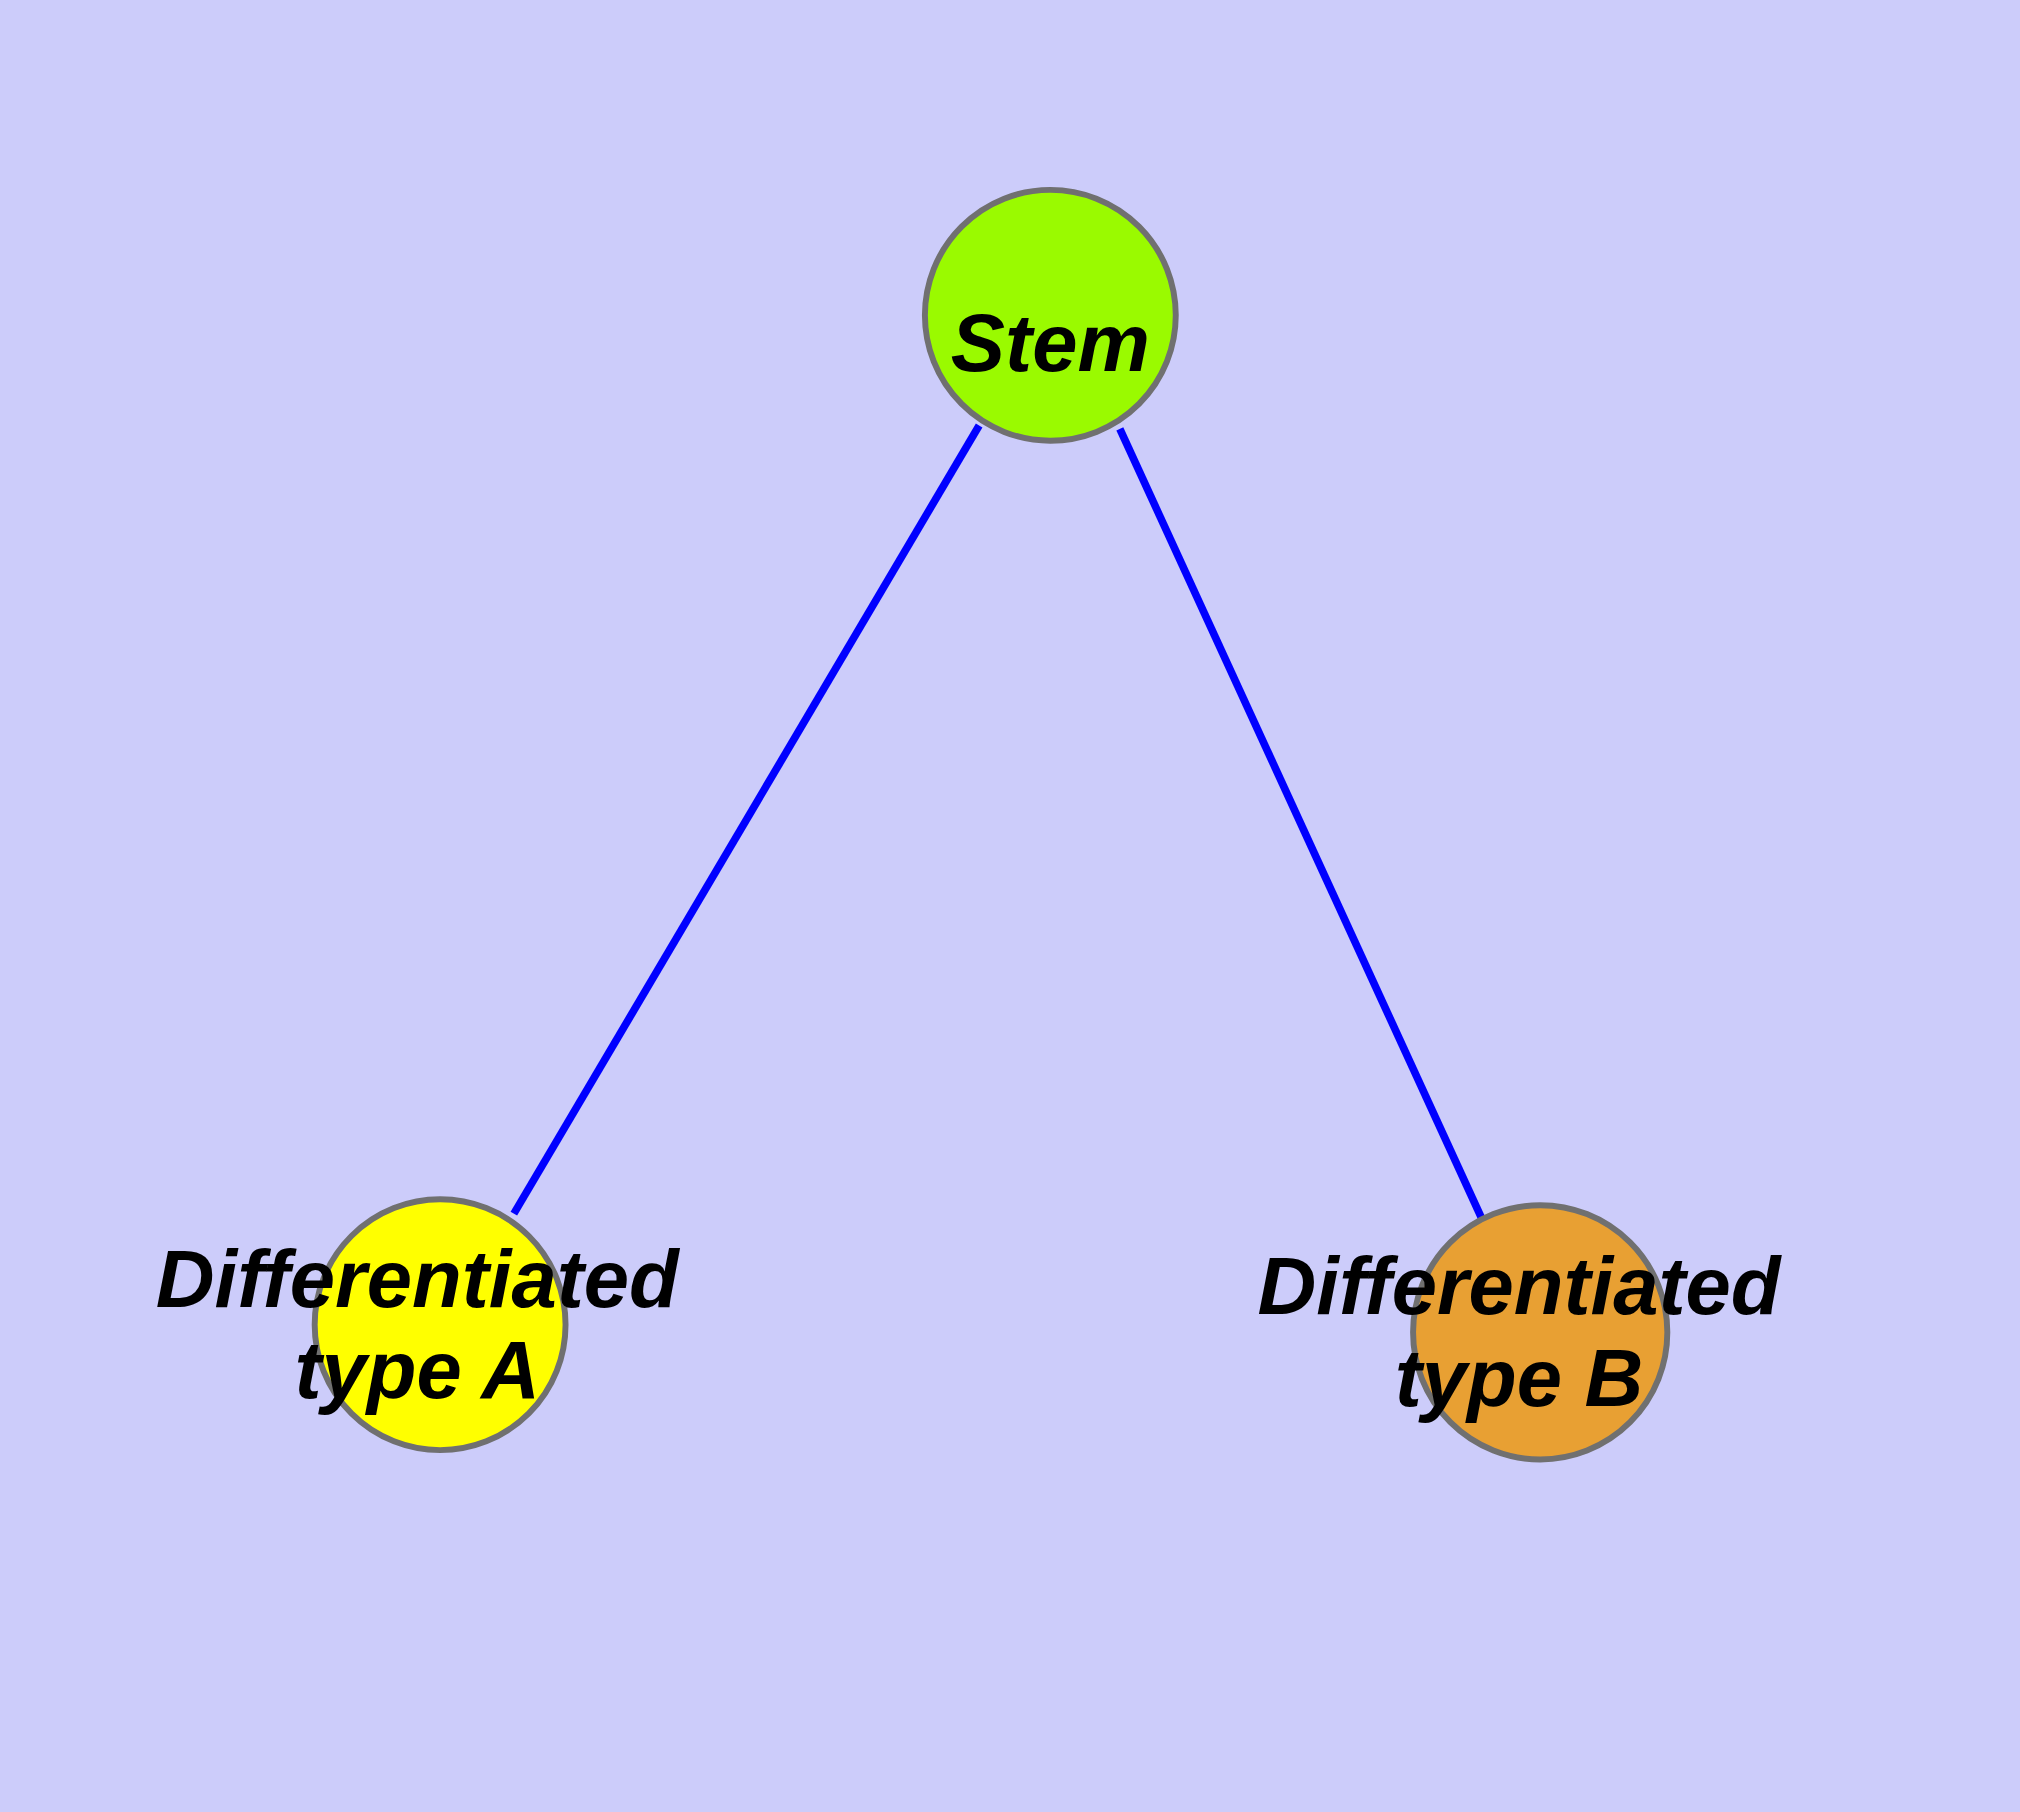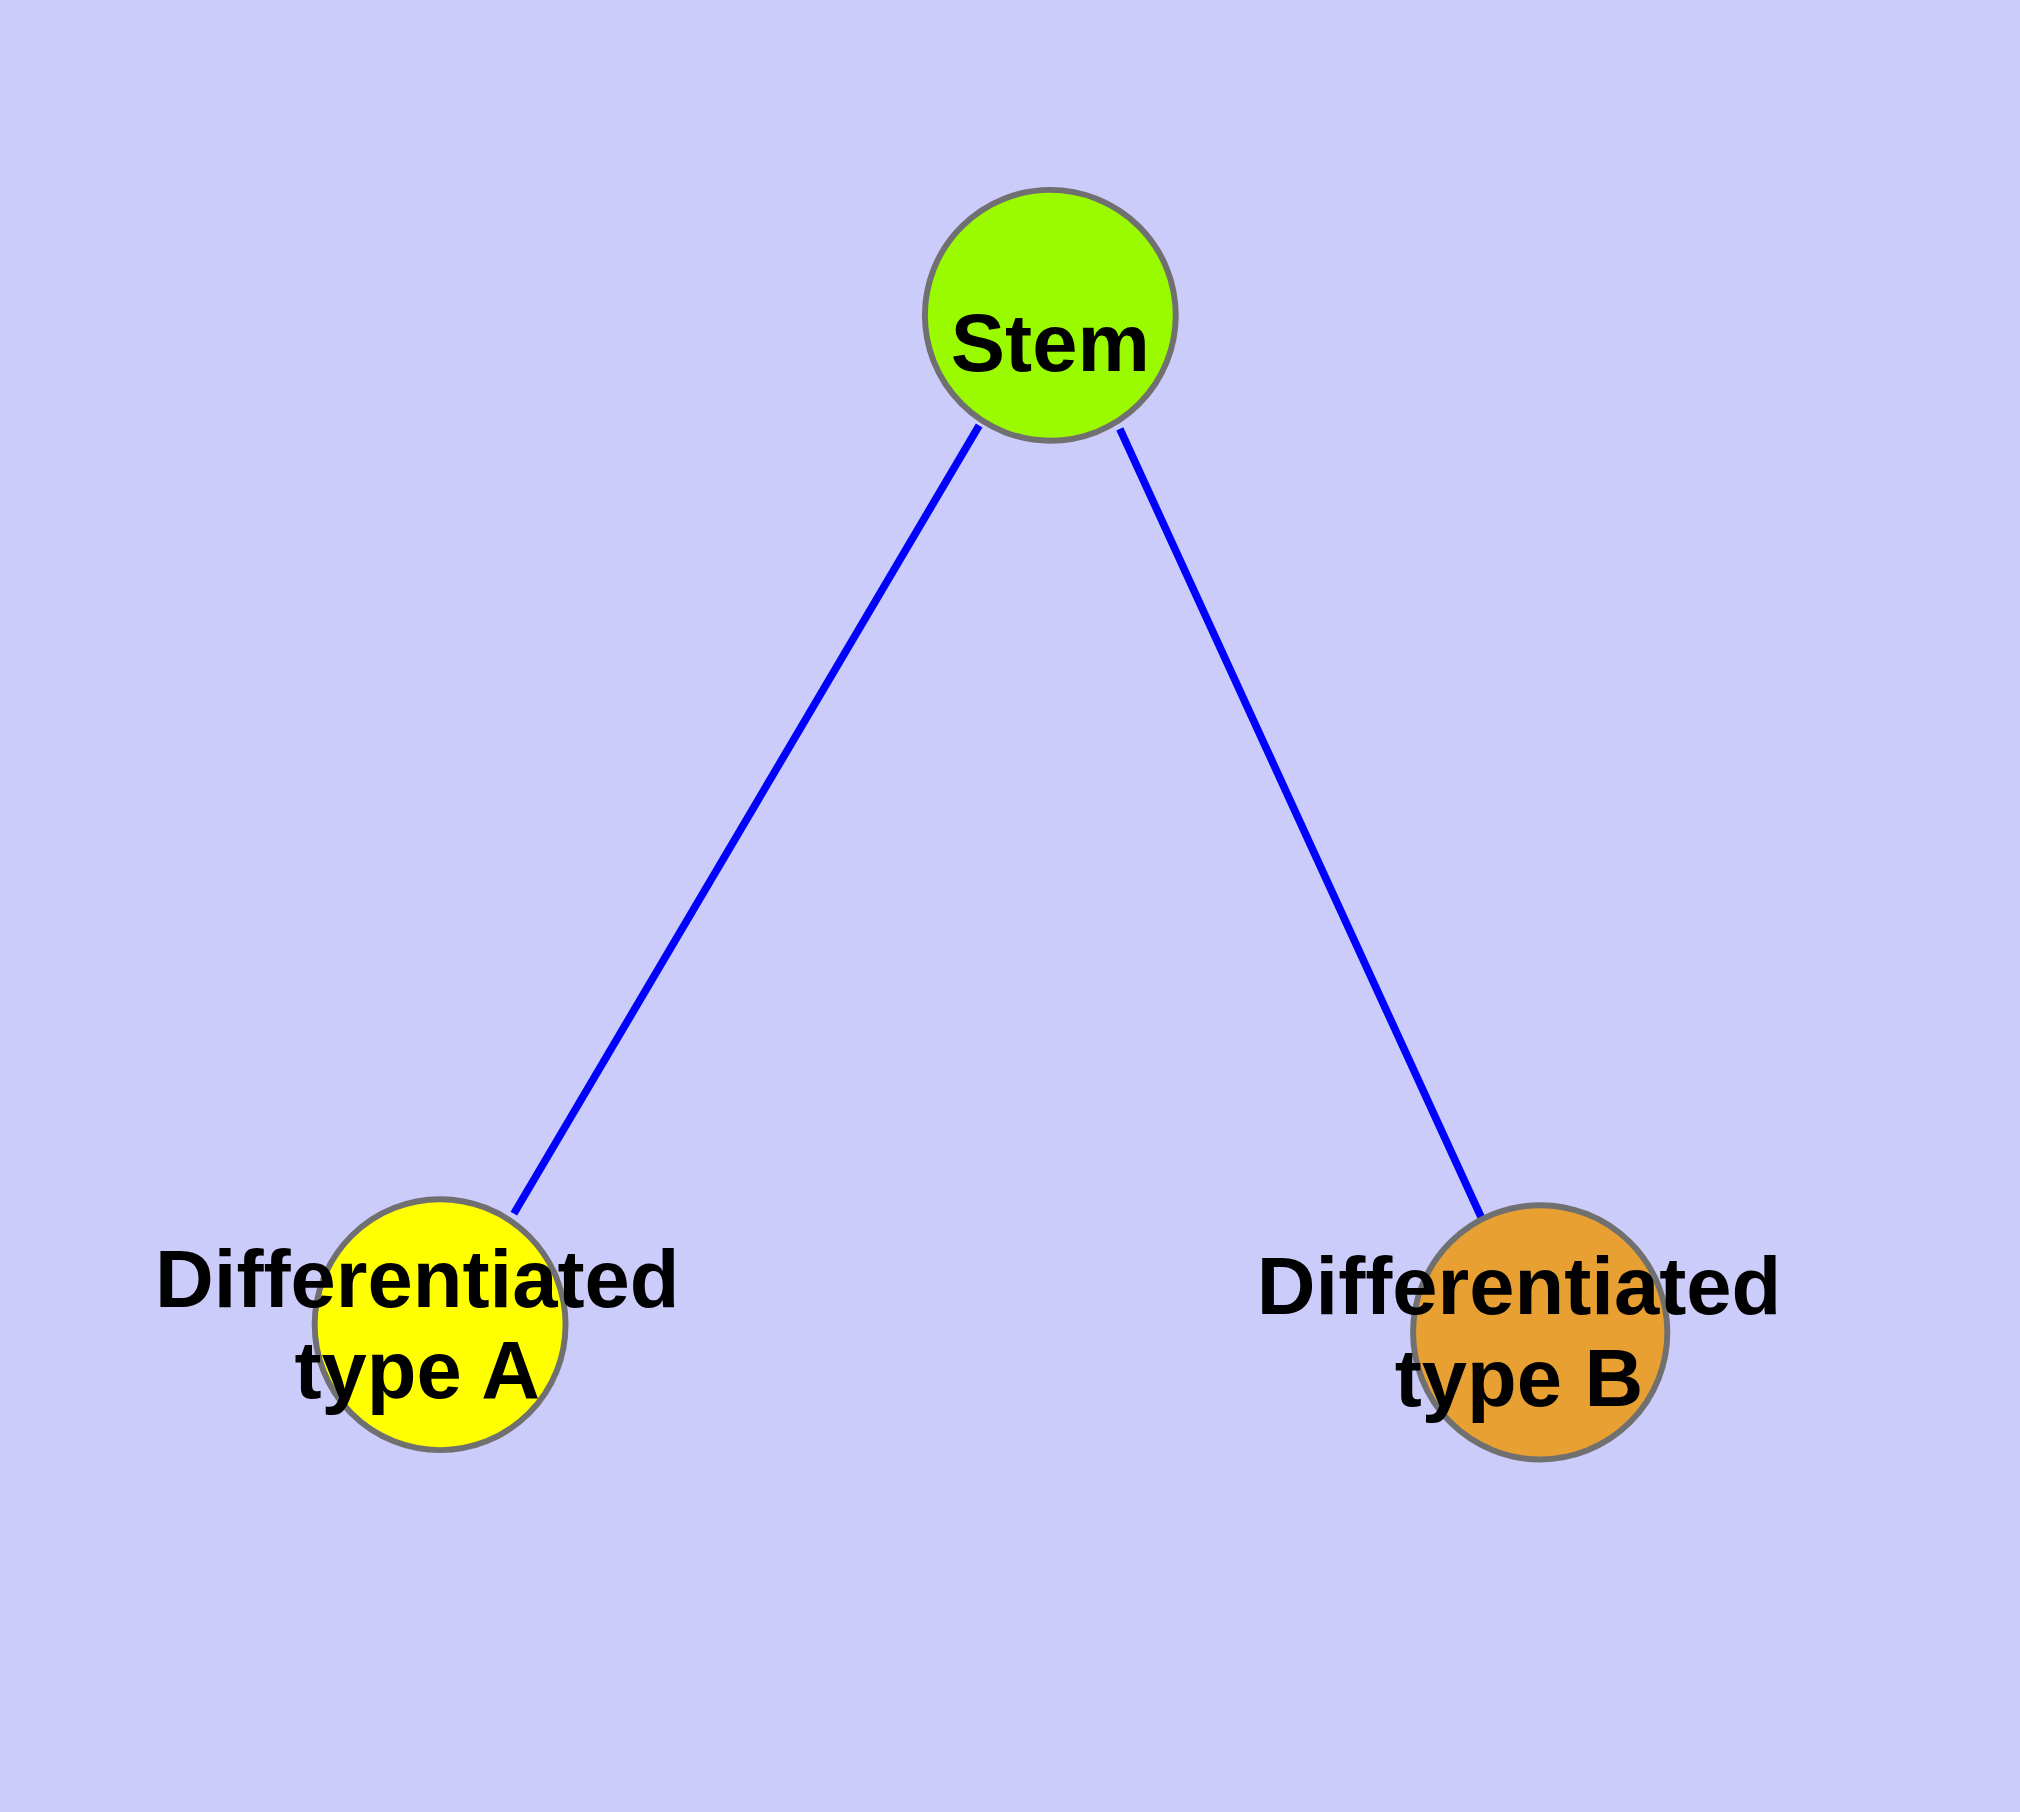--- a/index.html
+++ b/index.html
@@ -32,21 +32,21 @@
   .node-label {
     font-weight: bold;
     fill: #000000;
     text-anchor: middle;
     font-family: "Liberation Sans", sans-serif;
   }
 </style>
 </head>
 <body>
 
-<div id="stage" style="width: 2021px; height: 1812px;">
+<div id="stage" style="width: 2021px; height: 1812px; font-style: italic;">
 
   <div id="canvas-bg" style="background: rgb(204, 204, 250); width: 2021px; height: 1812px;"></div>
 
   <svg id="graph-svg" viewBox="0 0 2384 2138" xmlns="http://www.w3.org/2000/svg" style="width: 2021px; height: 1812px;">
 
     <g>
       <line id="edge-0" x1="1155" y1="502" x2="606" y2="1432" stroke="#0000ff" stroke-width="9" stroke-linecap="butt"></line>
       <line id="edge-1" x1="1321" y1="506" x2="1750" y2="1442" stroke="#0000ff" stroke-width="9" stroke-linecap="butt"></line>
     </g>
 

